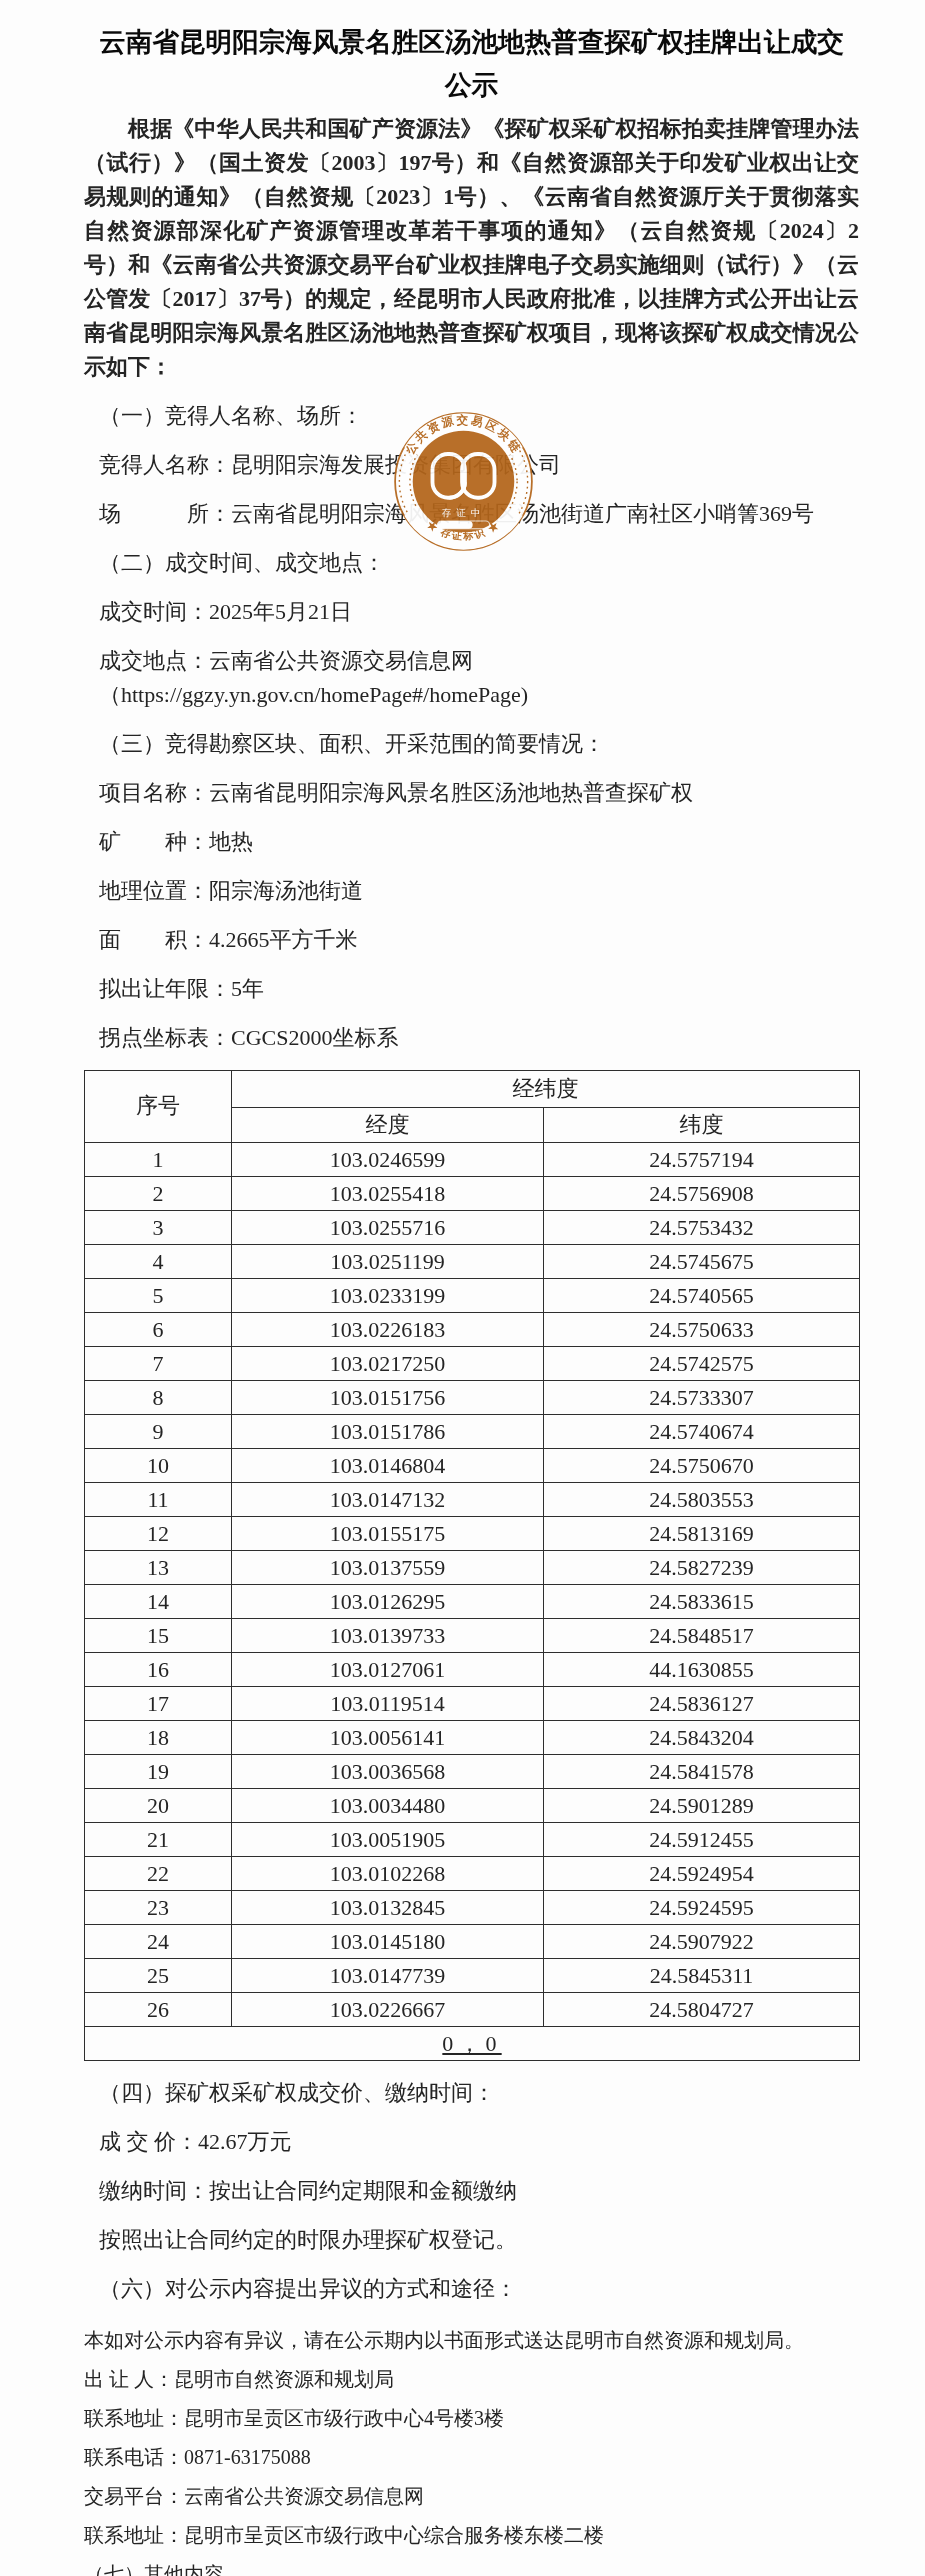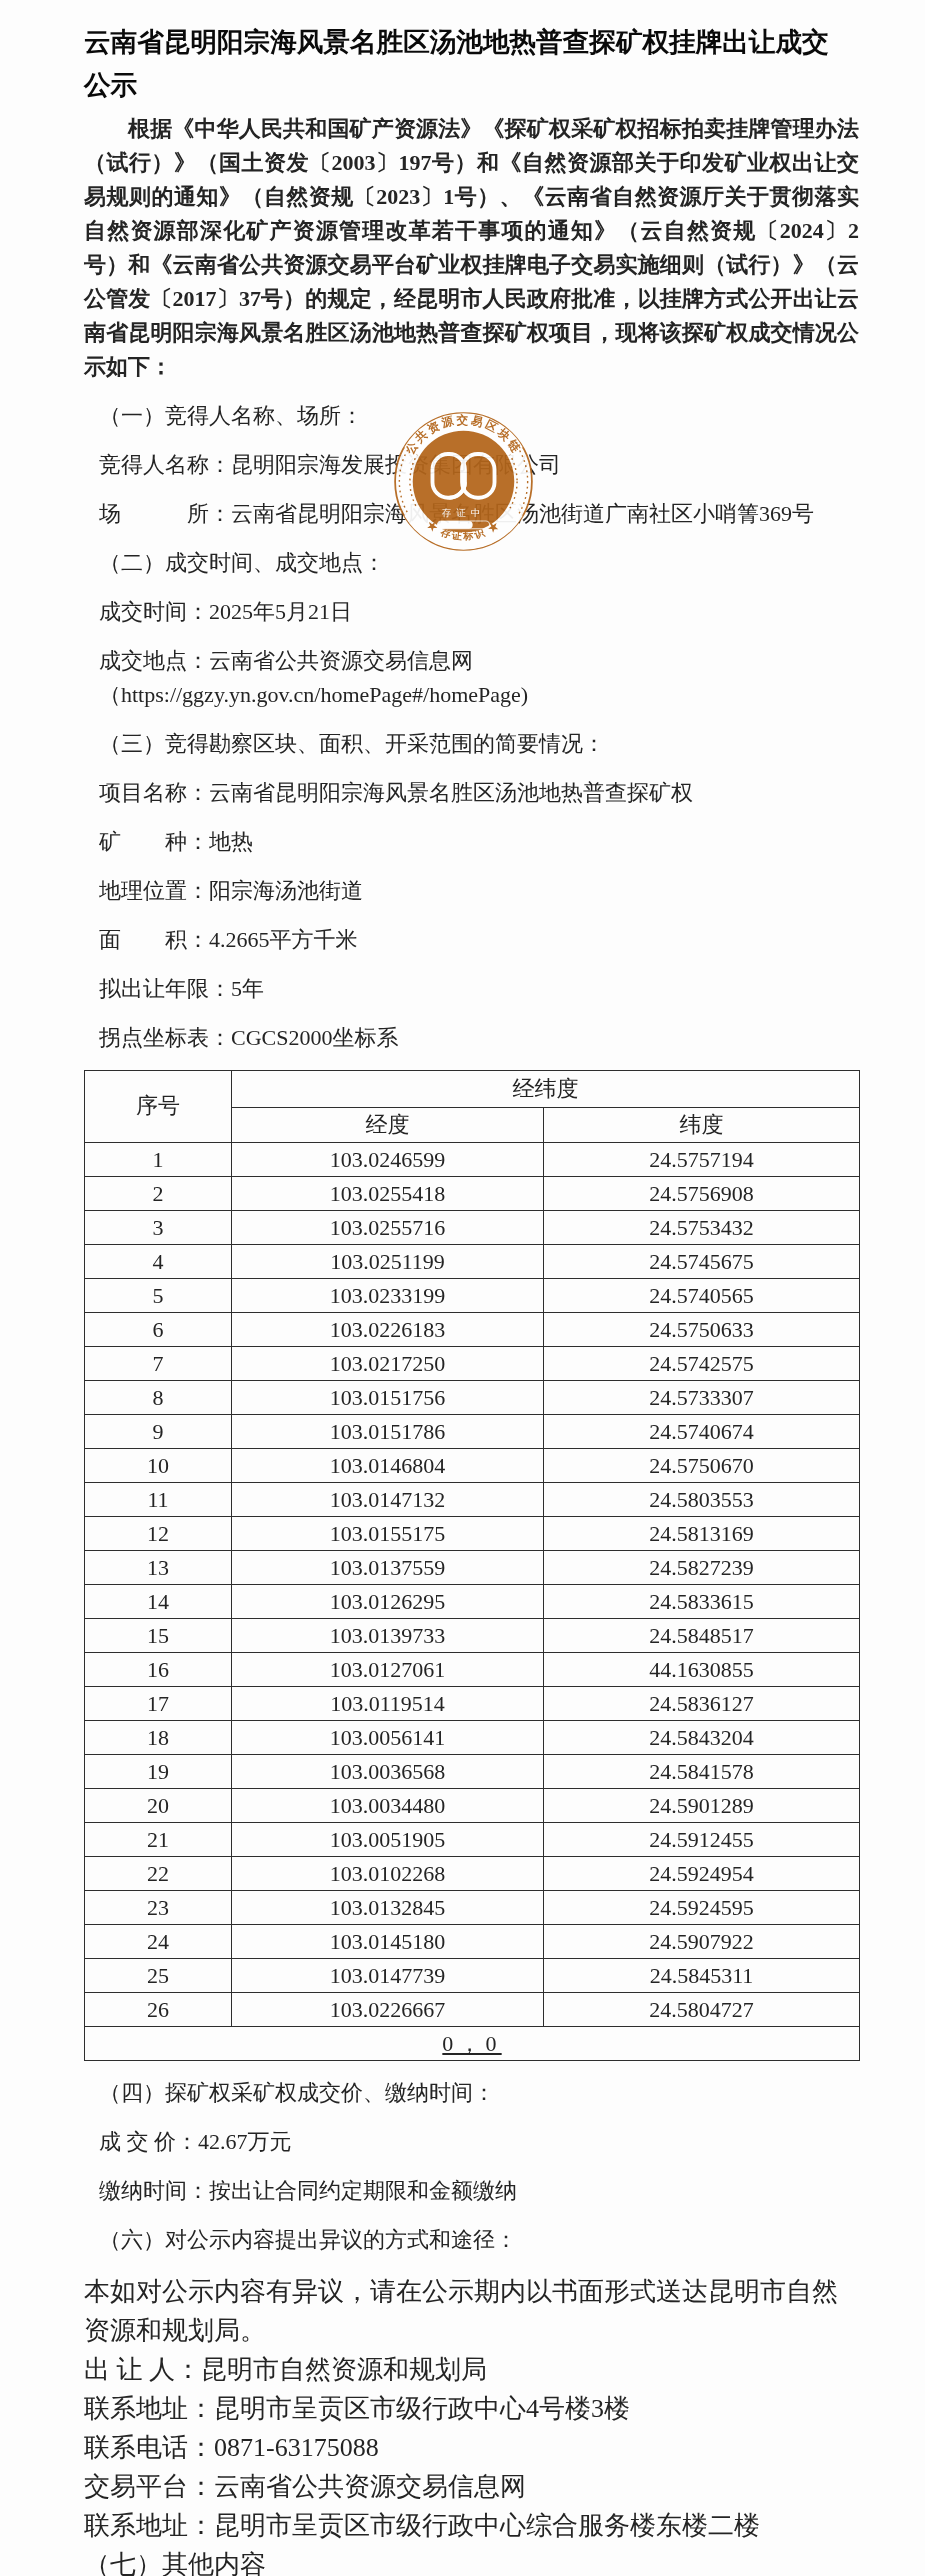--- a/index.html
+++ b/index.html
@@ -7,31 +7,31 @@
     position:relative;
     width:926px;height:2576px;
     background:#fdfdfd;
     color:#242424;
     font-family:"Liberation Serif","DejaVu Serif",serif;
     overflow:hidden;
   }
   .content{padding:20.6px 67px 0 84px;}
   .doc-title{
     font-size:26.6px;font-weight:bold;color:#0a0a0a;
-    line-height:43px;margin:0;
+    text-align:center;line-height:43px;margin:0;
   }
   .body-text{font-size:22px;line-height:34px;font-weight:bold;}
   .intro{
     margin:5.1px 0 0 0;
     text-indent:2em;
     text-align:justify;
   }
   p.line{margin:15px;}
   .line{font-size:22px;line-height:34px;}
-  .line-lg{font-size:26px;line-height:39px;}
+  .line-lg{font-size:20px;line-height:39px;}
   .sec4{margin-top:24px;}
   
   table.coords{
     border-collapse:collapse;
     width:775px;
     margin-top:3.4px;
     table-layout:fixed;
   }
   table.coords th,table.coords td{
     border:1.7px solid #2e2e2e;
@@ -244,20 +244,21 @@
         <tr>
           <td colspan="3" class="tbl-footer">0，0</td>
         </tr>
       </tbody>
     </table>
 
     <p class="line sec4">（四）探矿权采矿权成交价、缴纳时间：</p>
     <p class="line">成 交 价：42.67万元</p>
     <p class="line">缴纳时间：按出让合同约定期限和金额缴纳</p>
 
+    <p class="line">按照出让合同约定的时限办理探矿权登记。</p>
 
     <p class="line">（六）对公示内容提出异议的方式和途径：</p>
     <p class="line-lg" style="margin:0">本如对公示内容有异议，请在公示期内以书面形式送达昆明市自然资源和规划局。</p>
     <p class="line-lg" style="margin:0">出 让 人：昆明市自然资源和规划局</p>
     <p class="line-lg" style="margin:0">联系地址：昆明市呈贡区市级行政中心4号楼3楼</p>
     <p class="line-lg" style="margin:0">联系电话：0871-63175088</p>
     <p class="line-lg" style="margin:0">交易平台：云南省公共资源交易信息网</p>
     <p class="line-lg" style="margin:0">联系地址：昆明市呈贡区市级行政中心综合服务楼东楼二楼</p>
 
     <p class="line-lg" style="margin:0">（七）其他内容</p>

